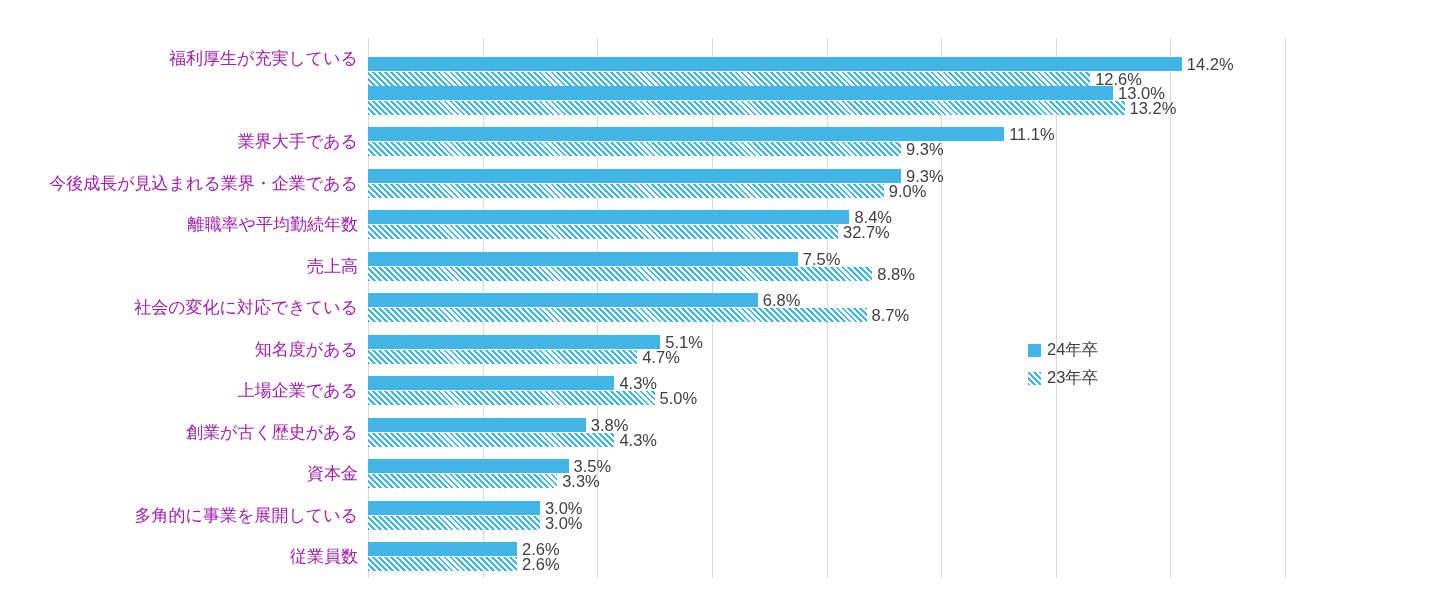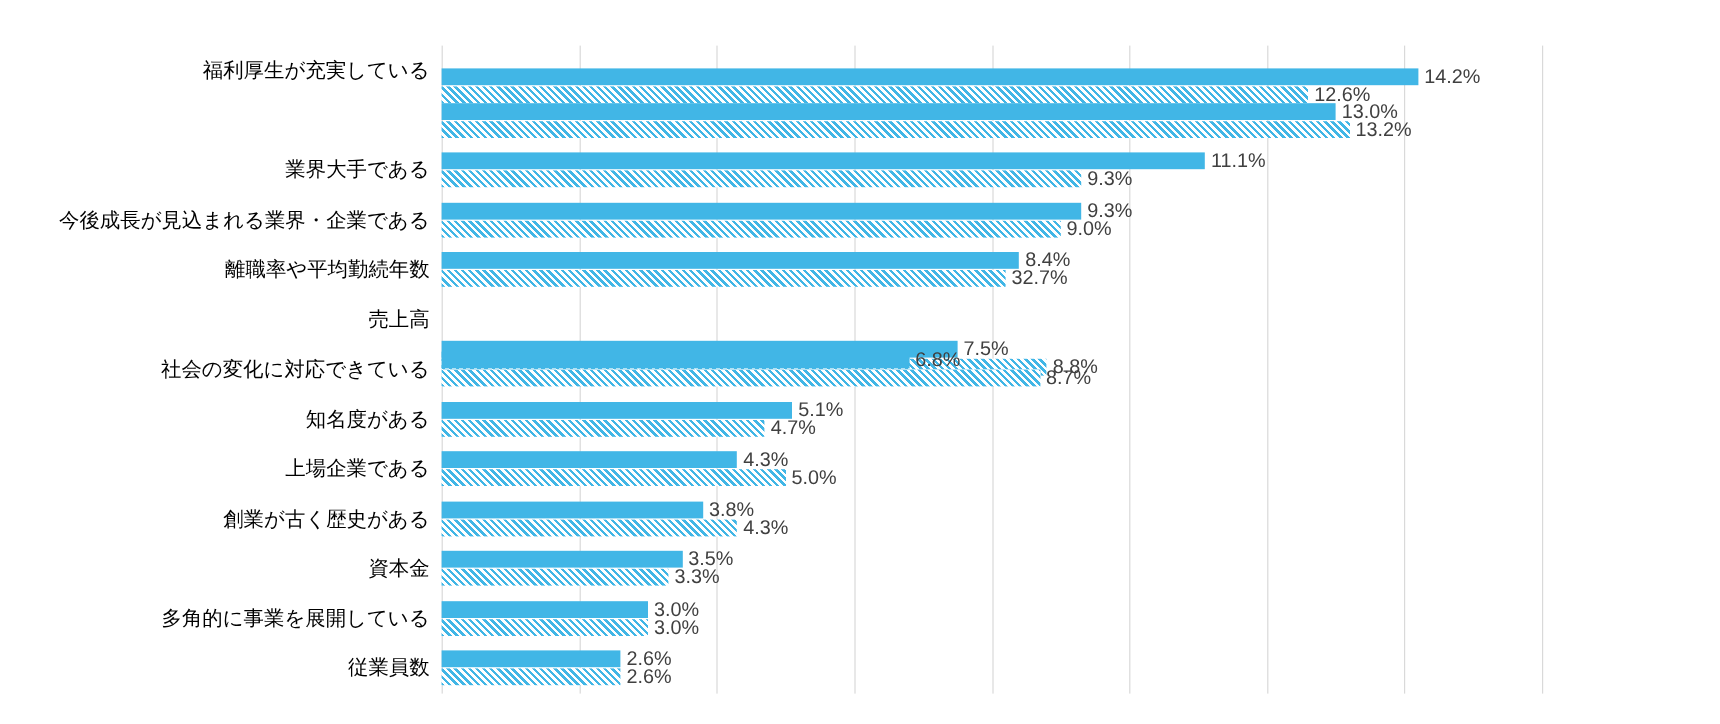--- a/index.html
+++ b/index.html
@@ -60,21 +60,21 @@
     left: 0;
     top: 38px;
     width: 358px;
     height: 540px;
   }
   .cat-label {
     position: absolute;
     right: 0;
     text-align: right;
     font-size: 17px;
-    color: #000000;
+    color: #a21caf;
     white-space: nowrap;
     line-height: 1;
   }
 
   
   .bar-row {
     position: absolute;
     left: 0;
     width: 917px;
   }
@@ -196,21 +196,21 @@
           <div class="bar-value v-solid" style="left: 538.006px;">9.3%</div>
           <div class="bar hatch" style="width: 515.812px;"></div>
           <div class="bar-value v-hatch" style="left: 520.812px;">9.0%</div>
         </div>
         <div class="bar-row" style="top: 172.154px; height: 29px;">
           <div class="bar solid" style="width: 481.425px;"></div>
           <div class="bar-value v-solid" style="left: 486.425px;">8.4%</div>
           <div class="bar hatch" style="width: 469.962px;"></div>
           <div class="bar-value v-hatch" style="left: 474.962px;">32.7%</div>
         </div>
-        <div class="bar-row" style="top: 213.692px; height: 29px; margin-top: 32px;">
+        <div class="bar-row" style="top: 213.692px; height: 29px;">
           <div class="bar solid" style="width: 429.844px;"></div>
           <div class="bar-value v-solid" style="left: 434.844px;">7.5%</div>
           <div class="bar hatch" style="width: 504.35px;"></div>
           <div class="bar-value v-hatch" style="left: 509.35px;">8.8%</div>
         </div>
         <div class="bar-row" style="top: 255.231px; height: 29px;">
           <div class="bar solid" style="width: 389.725px;"></div>
           <div class="bar-value v-solid" style="left: 394.725px;">6.8%</div>
           <div class="bar hatch" style="width: 498.619px;"></div>
           <div class="bar-value v-hatch" style="left: 503.619px;">8.7%</div>
@@ -247,14 +247,24 @@
         </div>
         <div class="bar-row" style="top: 504.462px; height: 29px;">
           <div class="bar solid" style="width: 149.012px;"></div>
           <div class="bar-value v-solid" style="left: 154.012px;">2.6%</div>
           <div class="bar hatch" style="width: 149.012px;"></div>
           <div class="bar-value v-hatch" style="left: 154.012px;">2.6%</div>
         </div>
       </div>
   </div>
 
+  <div id="legend">
+      <div class="legend-item">
+        <span class="legend-swatch solid"></span>
+        <span class="legend-label">24年卒</span>
+      </div>
+      <div class="legend-item">
+        <span class="legend-swatch hatch"></span>
+        <span class="legend-label">23年卒</span>
+      </div>
+    </div>
 
 </div>
 
 </body></html>

